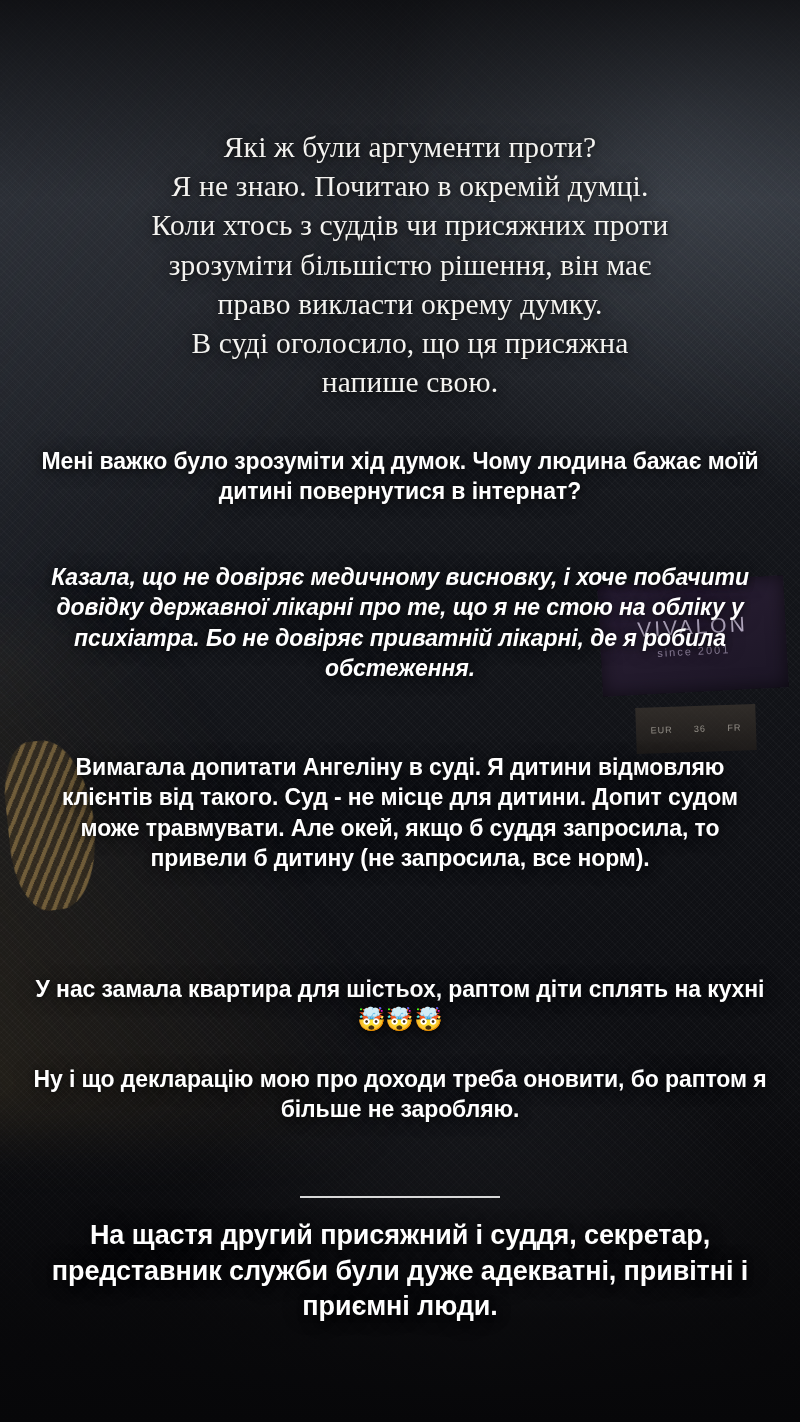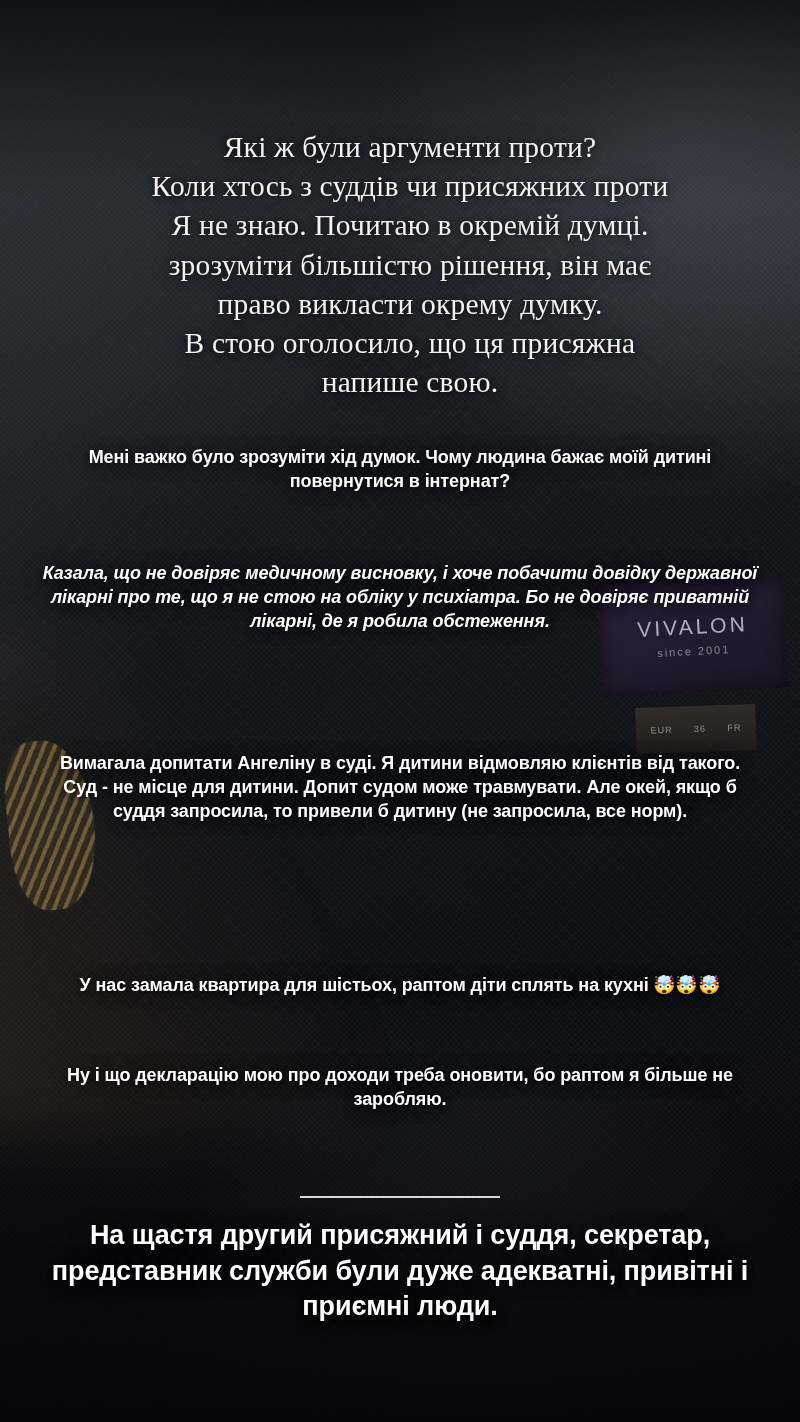--- a/index.html
+++ b/index.html
@@ -143,21 +143,21 @@
     font-size: 29.5px;
     line-height: 1.33;
     letter-spacing: .2px;
     color: #f3f2ef;
     margin-left: 20px;
   }
   .serif-block p { margin: 0; }
 
   .bold-block {
     font-weight: bold;
-    font-size: 18px;
+    font-size: 23px;
     line-height: 1.32;
     letter-spacing: -.1px;
     color: #ffffff;
   }
   .b1 { top: 446px; padding: 0 34px; }
   .b2 { top: 562px; padding: 0 28px; font-style: italic; }
   .b3 { top: 752px; padding: 0 46px; }
   .b4 { top: 974px; padding: 0 34px; }
   .b5 { top: 1064px; padding: 0 26px; }
 
@@ -205,25 +205,25 @@
     </div>
 
     <div class="bg-dark-top"></div>
     <div class="bg-dark-bottom"></div>
   </div>
 
   <div class="content">
 
     <div class="block serif-block">
       <p>Які ж були аргументи проти?</p>
+      <p>Я не знаю. Почитаю в окремій думці.</p>
       <p>Коли хтось з суддів чи присяжних проти</p>
-      <p>Я не знаю. Почитаю в окремій думці.</p>
       <p>зрозуміти більшістю рішення, він має</p>
       <p>право викласти окрему думку.</p>
-      <p>В стою оголосило, що ця присяжна</p>
+      <p>В суді оголосило, що ця присяжна</p>
       <p>напише свою.</p>
     </div>
 
     <div class="block bold-block b1">Мені важко було зрозуміти хід думок. Чому людина бажає моїй дитині повернутися в інтернат?</div>
     <div class="block bold-block b2">Казала, що не довіряє медичному висновку, і хоче побачити довідку  державної лікарні про те, що я не стою на обліку у психіатра. Бо не довіряє приватній лікарні, де я робила обстеження.</div>
     <div class="block bold-block b3">Вимагала допитати Ангеліну в суді. Я дитини відмовляю клієнтів від такого. Суд - не місце для дитини. Допит судом може травмувати. Але окей, якщо б суддя запросила, то привели б дитину (не запросила, все норм).</div>
     <div class="block bold-block b4">У нас замала квартира для шістьох, раптом діти сплять на кухні 🤯🤯🤯</div>
     <div class="block bold-block b5">Ну і що декларацію мою про доходи треба оновити, бо раптом я більше не заробляю.</div>
 
     <div class="divider-wrap">

